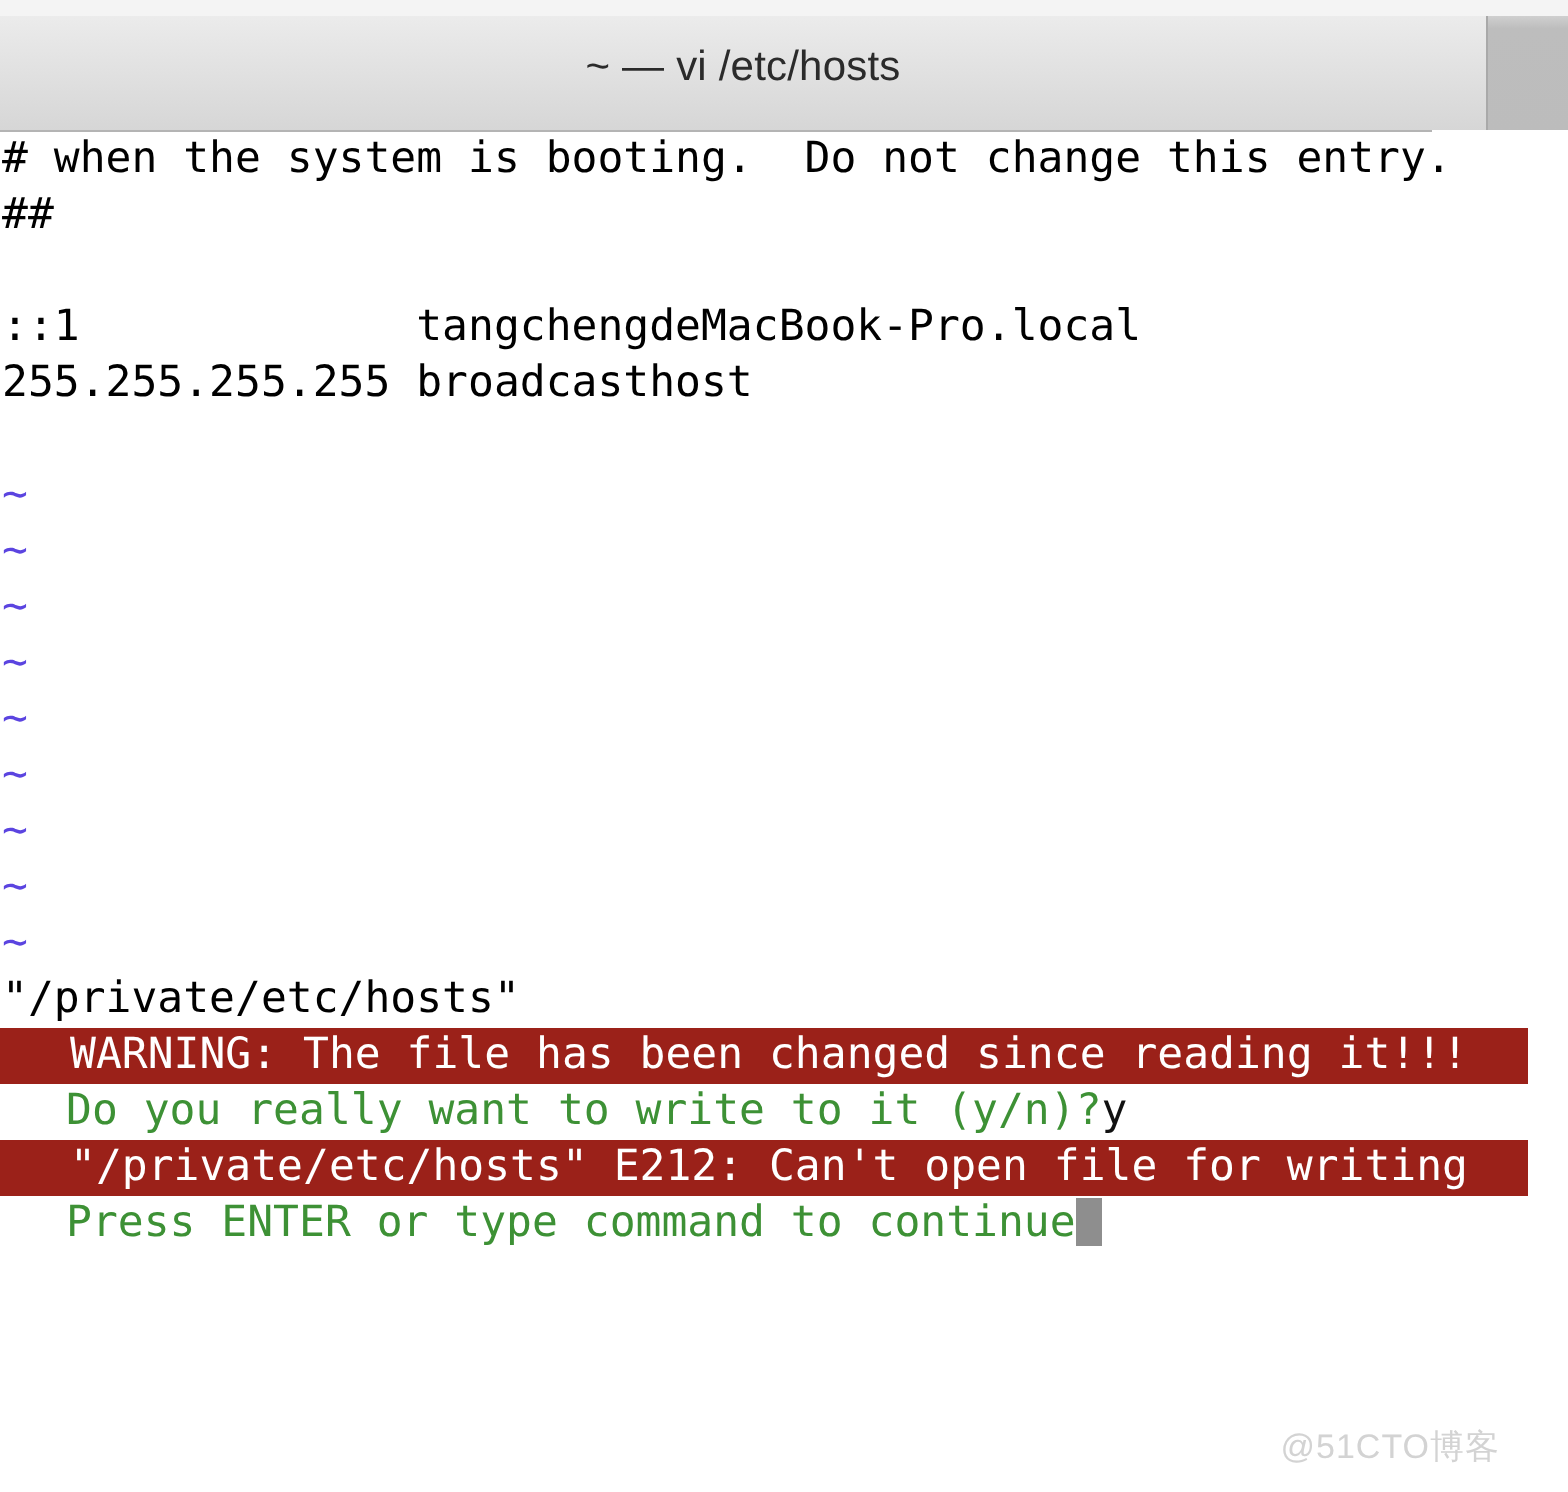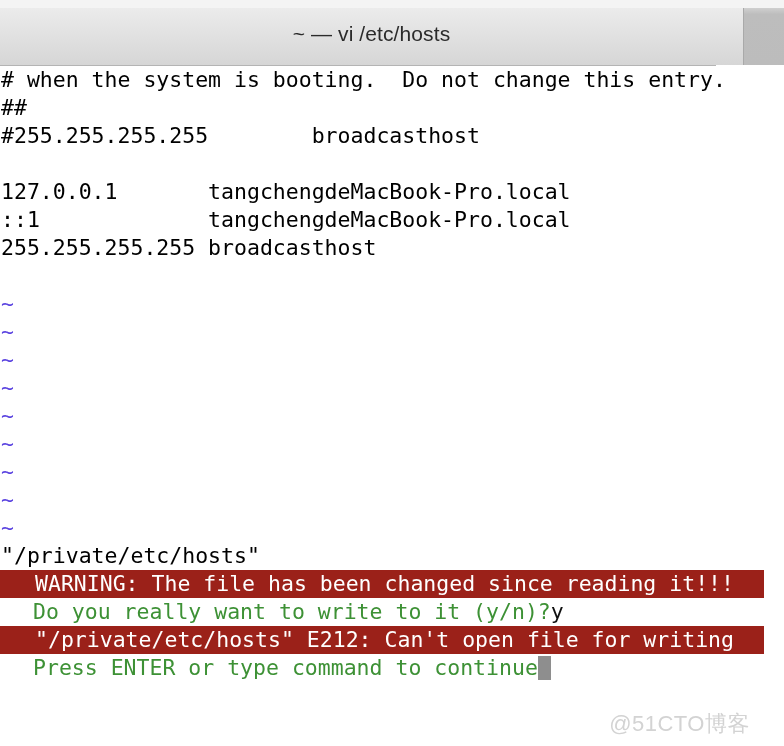--- a/index.html
+++ b/index.html
@@ -116,21 +116,21 @@
     height: 24px;
     background: #8e8e8e;
     vertical-align: -5px;
   }
 
   #watermark {
     position: absolute;
     right: 14px;
     bottom: 8px;
     font-family: "Liberation Sans", sans-serif;
-    font-size: 22px;
+    font-size: 17px;
     color: #d3d3d3;
     letter-spacing: 0.5px;
     white-space: pre;
     pointer-events: none;
   }
 
   #bottom-edge {
     position: absolute;
     left: 0;
     bottom: 0;
@@ -148,23 +148,21 @@
     <div id="titlebar-front"></div>
     <div id="titlebar-back"></div>
     <div id="titlebar-strip"></div>
     <div id="window-title">~ — vi /etc/hosts</div>
   </div>
 
   <div id="terminal">
 
     <div class="tline"># when the system is booting.  Do not change this entry.</div>
     <div class="tline">##</div>
-    <div class="tline">#255.255.255.255        broadcasthost</div>
     <div class="tline blank"></div>
-    <div class="tline">127.0.0.1       tangchengdeMacBook-Pro.local</div>
     <div class="tline">::1             tangchengdeMacBook-Pro.local</div>
     <div class="tline">255.255.255.255 broadcasthost</div>
     <div class="tline blank"></div>
 
     <div class="tline tilde">~</div>
     <div class="tline tilde">~</div>
     <div class="tline tilde">~</div>
     <div class="tline tilde">~</div>
     <div class="tline tilde">~</div>
     <div class="tline tilde">~</div>

